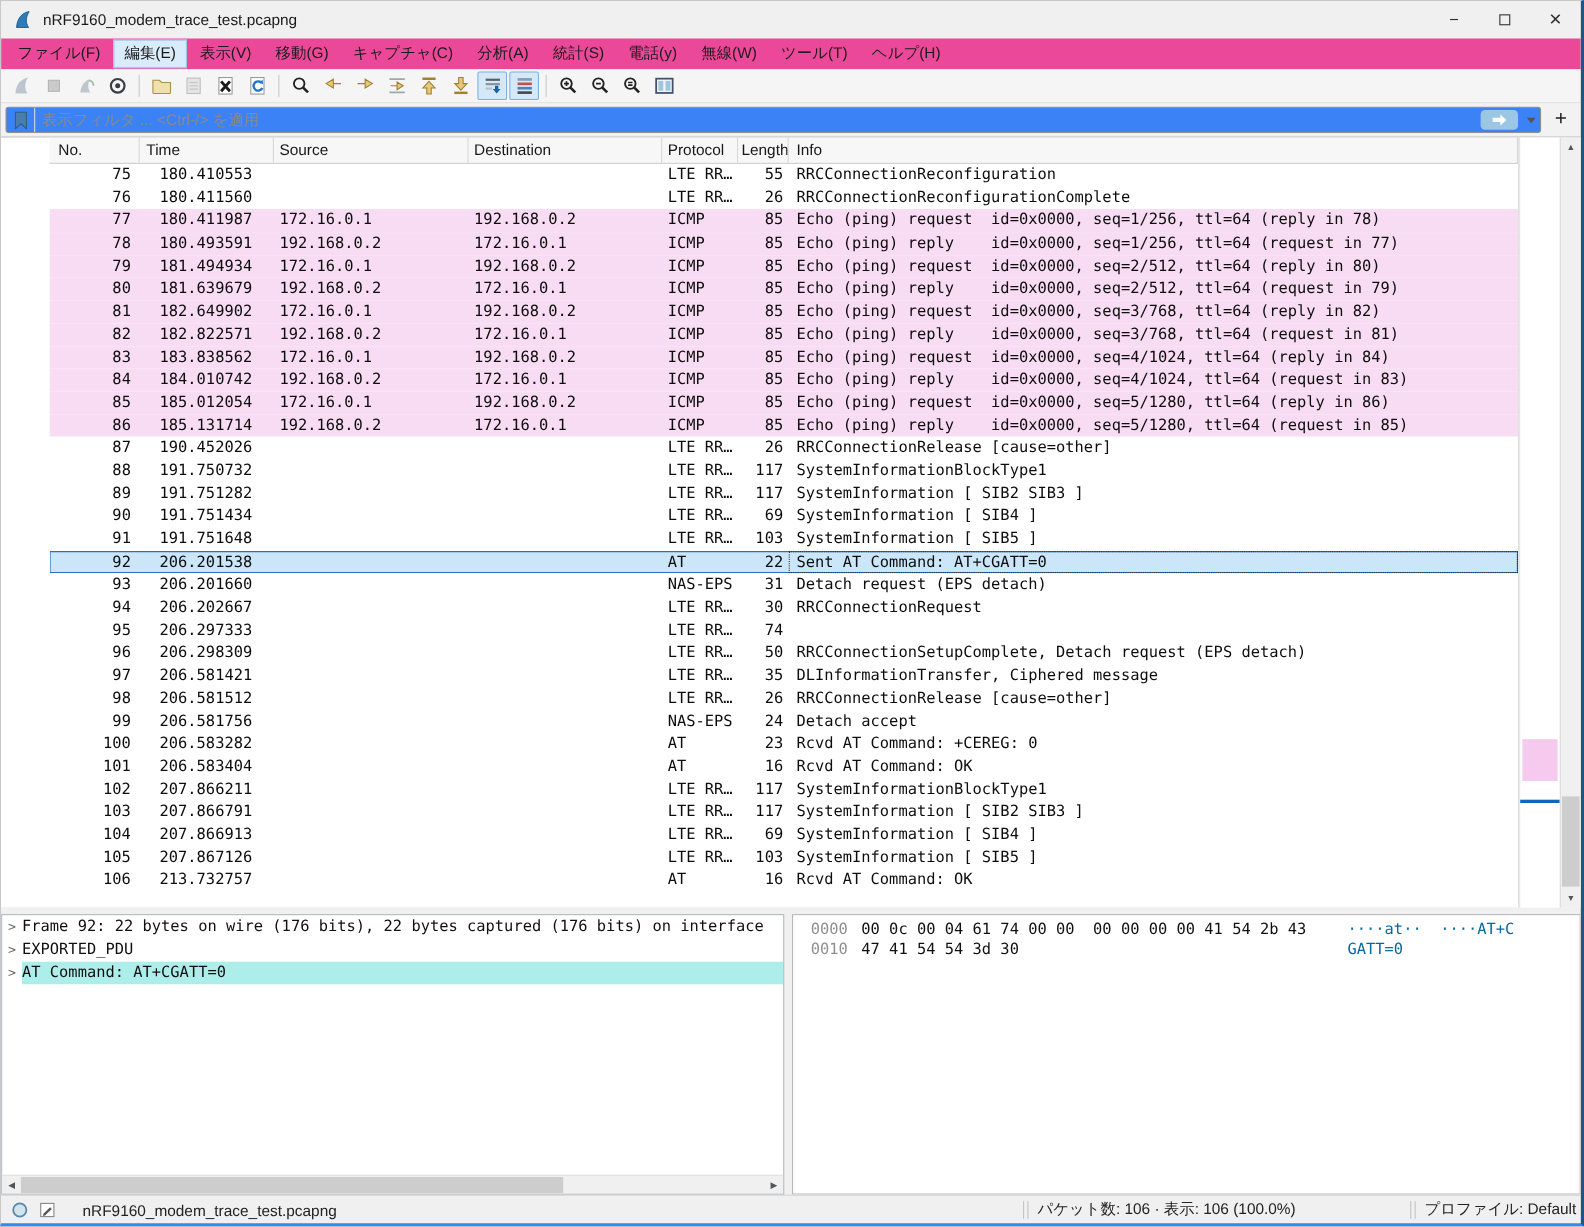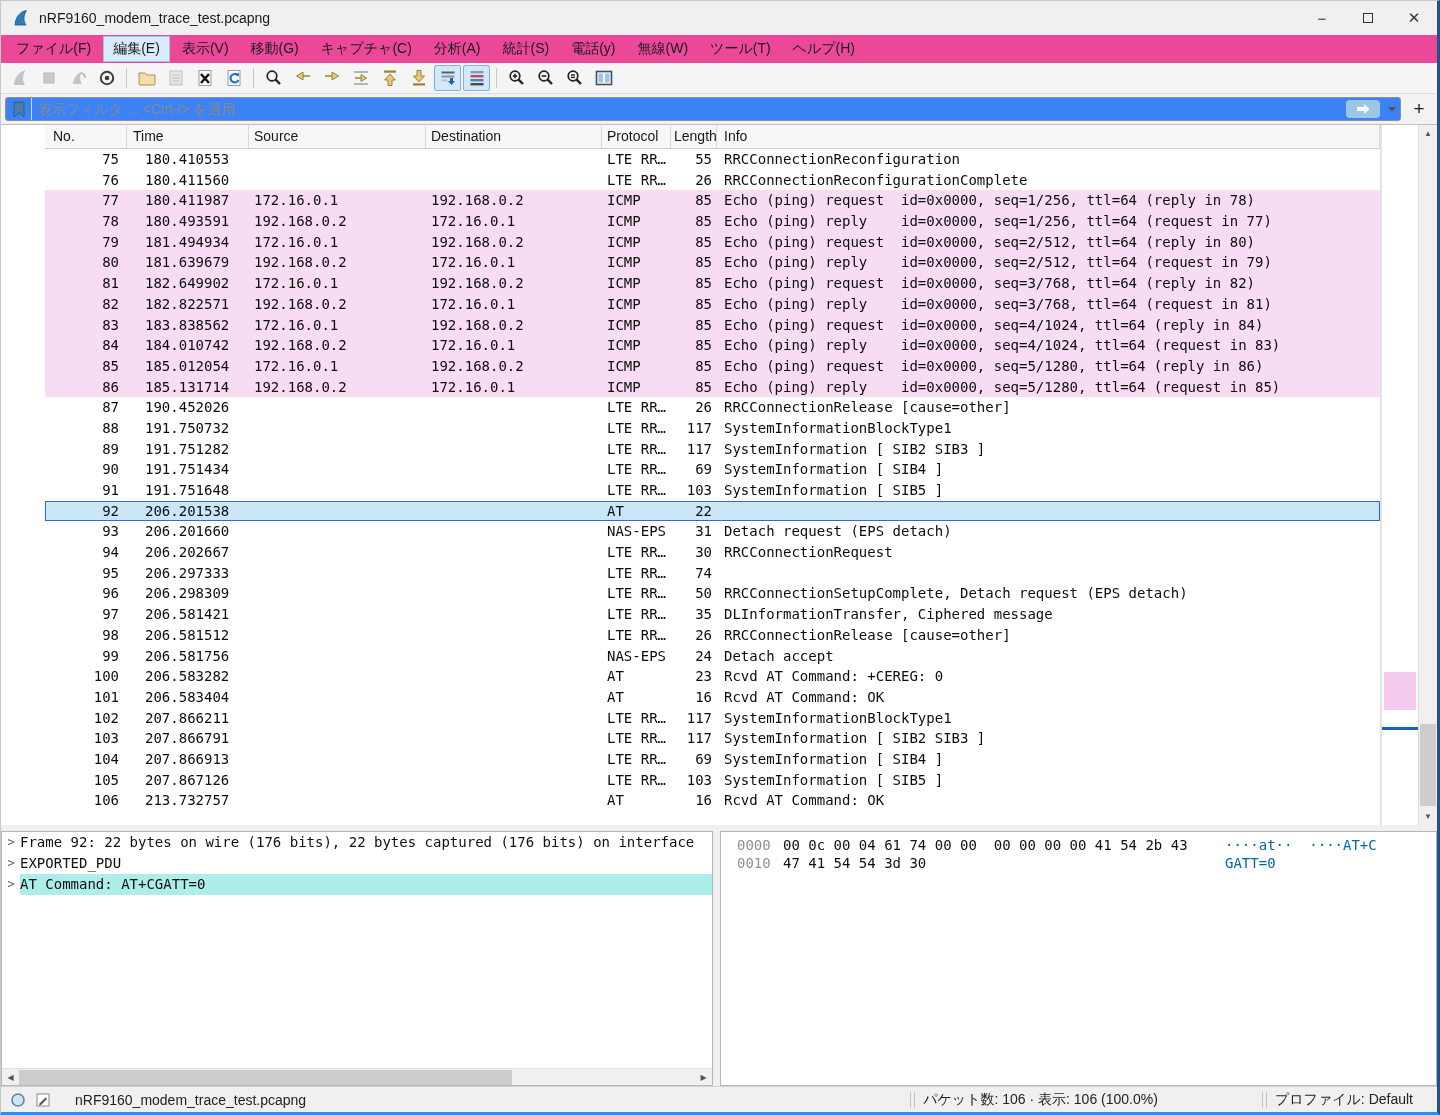--- a/index.html
+++ b/index.html
@@ -83,21 +83,21 @@
   .hexrow .hx{width:442px; color:#101010; flex:0 0 auto; white-space:pre;}
   .hexrow .asc{color:#0369a1; white-space:pre;}
   
   .statusbar{height:26px; background:#f0f0f0; border-top:1px solid #d2d2d2; display:flex; align-items:center; font-size:14px; color:#222; flex:0 0 auto;}
   .sb-ico{margin-left:9px; display:flex; align-items:center;}
   .sb-file{margin-left:24px; color:#222;}
   .sb-spacer{flex:1;}
   .sb-sep{width:5px; height:16px; border-left:1px solid #c4c4c4; border-right:1px solid #c4c4c4; margin:0 8px;}
   .sb-count{color:#222;}
   .sb-gap{width:96px;}
-  .sb-profile{margin-right:24px; color:#222;}
+  .sb-profile{margin-right:4px; color:#222;}
 </style>
 </head>
 <body>
 
 <div class="window">
 
   <div class="titlebar">
     <svg class="appicon" viewBox="0 0 20 20">
       <path d="M4 17 C4.5 9 9 3.5 15.5 2.5 C12.5 7.5 12 12.5 15 17 Z" fill="#2e7bb8" stroke="#1b5a8c" stroke-width="0.8"></path>
     </svg>
@@ -489,20 +489,21 @@
             <span class="c5">103</span>
             <span class="c6">SystemInformation [ SIB5 ]</span>
           </div>
           <div class="prow s">
             <span class="c0">92</span>
             <span class="c1">206.201538</span>
             <span class="c2"></span>
             <span class="c3"></span>
             <span class="c4">AT</span>
             <span class="c5">22</span>
+            <span class="c6 cell-focus">Sent AT Command: AT+CGATT=0</span>
           </div>
           <div class="prow w">
             <span class="c0">93</span>
             <span class="c1">206.201660</span>
             <span class="c2"></span>
             <span class="c3"></span>
             <span class="c4">NAS-EPS</span>
             <span class="c5">31</span>
             <span class="c6">Detach request (EPS detach)</span>
           </div>

